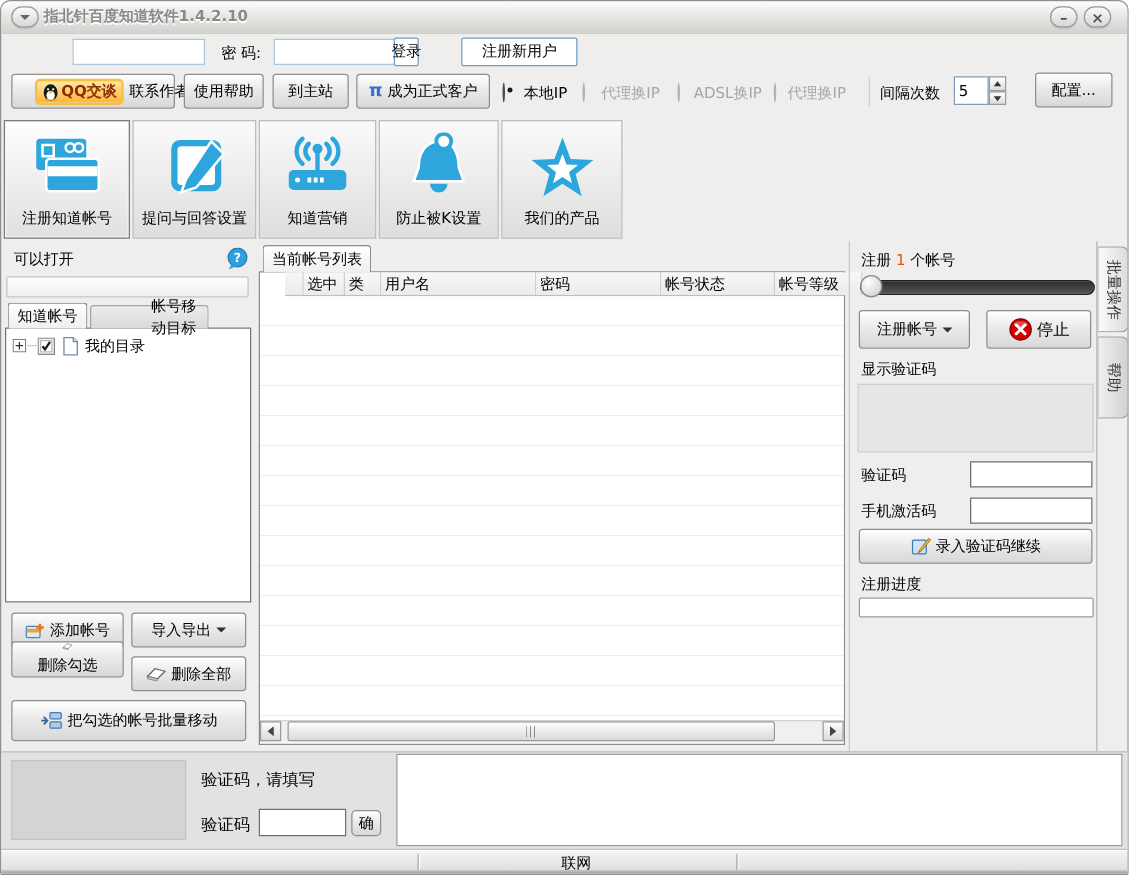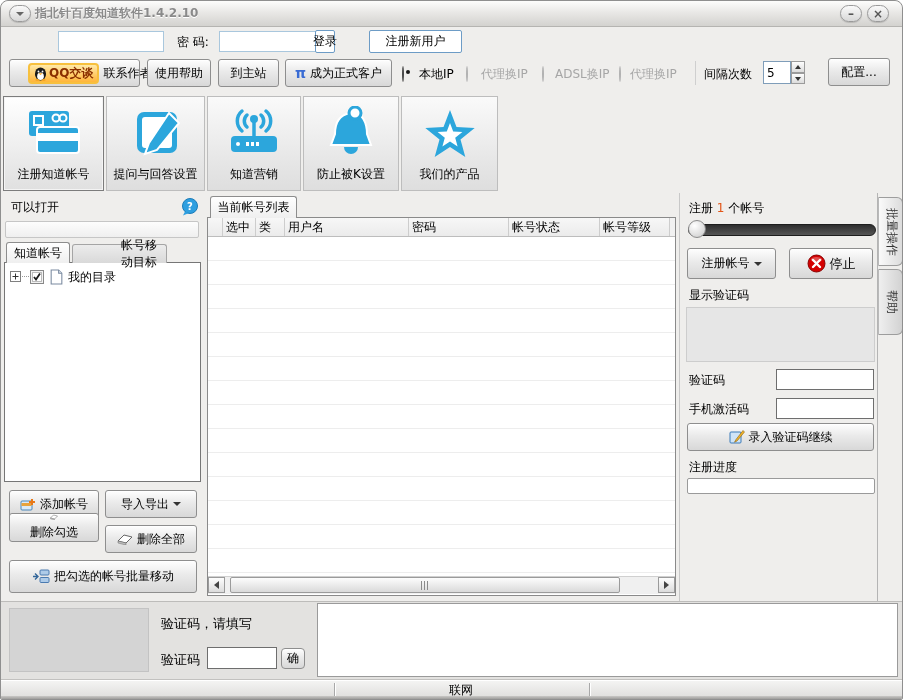--- a/index.html
+++ b/index.html
@@ -243,21 +243,21 @@
       <rect x="8" y="1" width="9" height="5" rx="1" fill="#aecbe8" stroke="#4a7ab0"></rect>
       <rect x="8" y="8.5" width="9" height="5" rx="1" fill="#aecbe8" stroke="#4a7ab0"></rect>
     </svg>
     <span>把勾选的帐号批量移动</span>
   </div>
 
   
   <div class="abs subtab sel" style="left:209px;top:195px;width:87px;height:22px;">
     <span>当前帐号列表</span>
   </div>
-  <div class="abs" style="left:206px;top:216px;width:469px;height:379px;background:#fff;border:1px solid #8a8a8a;box-sizing:border-box;">
+  <div class="abs" style="left:206px;top:216px;width:469px;height:379px;background:#fff;border:1px solid #8a8a8a;box-sizing:border-box;padding-left:20px;">
     <div id="tbl-head" style="position:relative;height:18px;border-bottom:1px solid #bdbdbd;background:#f1f1f1;">
       <div class="hcell" style="left:0;width:15px;"></div>
       <div class="hcell" style="left:15px;width:33px;">选中</div>
       <div class="hcell" style="left:48px;width:29px;">类型</div>
       <div class="hcell" style="left:77px;width:124px;">用户名</div>
       <div class="hcell" style="left:201px;width:100px;">密码</div>
       <div class="hcell" style="left:301px;width:91px;">帐号状态</div>
       <div class="hcell" style="left:392px;width:70px;">帐号等级</div>
     </div>
     <div style="position:absolute;left:0;top:19px;width:467px;height:339px;background:repeating-linear-gradient(to bottom,#fff 0 23px,#ededed 23px 24px);"></div>

